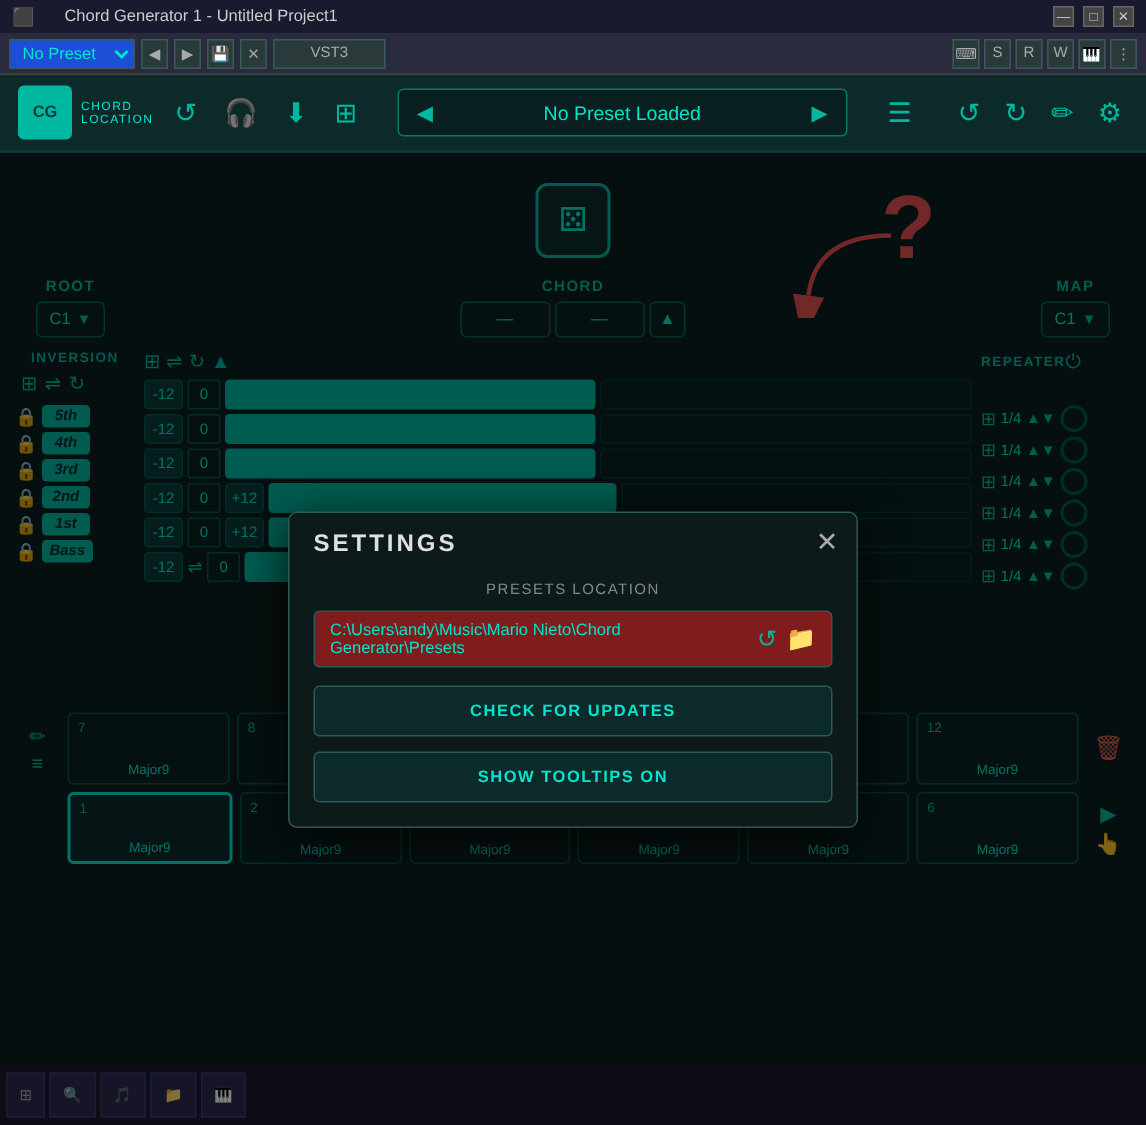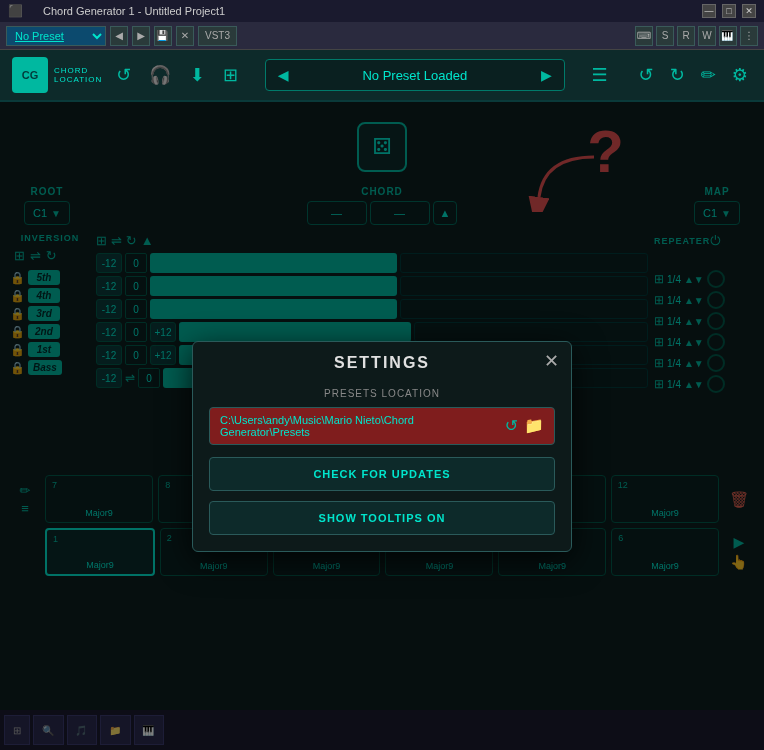--- a/index.html
+++ b/index.html
@@ -39,28 +39,27 @@
     .menu-bar {
       background: #2a2a3e;
       height: 28px;
       display: flex;
       align-items: center;
       padding: 0 6px;
       gap: 4px;
       border-bottom: 1px solid #444;
     }
     .preset-select {
-      background: #0c4a6e;
+      background: #1d4ed8;
       border: 1px solid #3a5a5a;
       color: #00e5cc;
       font-size: 11px;
       height: 20px;
       padding: 0 4px;
-      width: 100px;
-      text-decoration: underline;
+      width: 84px;
     }
     .menu-btn {
       background: #2a3a3a;
       border: 1px solid #3a5a5a;
       color: #aaa;
       font-size: 10px;
       height: 20px;
       padding: 0 5px;
       cursor: pointer;
     }
@@ -68,21 +67,21 @@
       width: 18px;
       padding: 0;
       display: flex; align-items: center; justify-content: center;
     }
     .vst-btn {
       background: #2a3a3a;
       border: 1px solid #3a5a5a;
       color: #aaa;
       font-size: 10px;
       height: 20px;
-      padding: 0 6px;
+      padding: 0 24px;
     }
 
     
     .top-toolbar {
       background: #0d2a2a;
       height: 52px;
       display: flex;
       align-items: center;
       padding: 0 12px;
       gap: 10px;
@@ -404,21 +403,20 @@
       display: flex;
       justify-content: space-between;
       align-items: center;
       padding: 12px 16px 8px;
     }
     .modal-title {
       color: #e0e0e0;
       font-size: 16px;
       font-weight: bold;
       letter-spacing: 2px;
-      text-align: center;
       flex: 1;
     }
     .modal-close-btn {
       color: #aaa;
       font-size: 18px;
       cursor: pointer;
       background: none;
       border: none;
       position: absolute;
       right: 12px;

